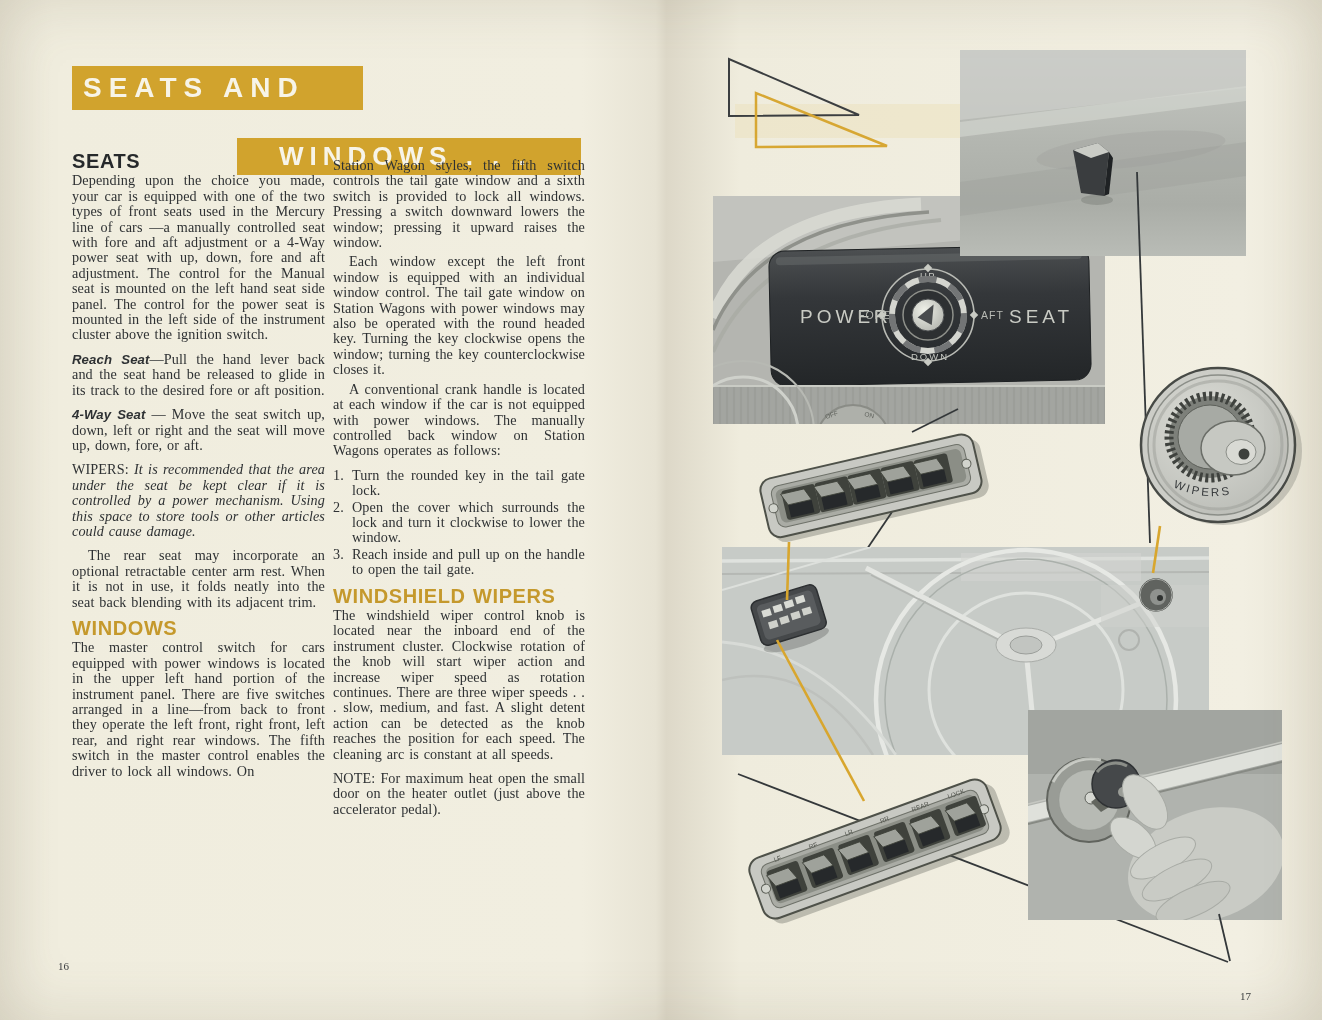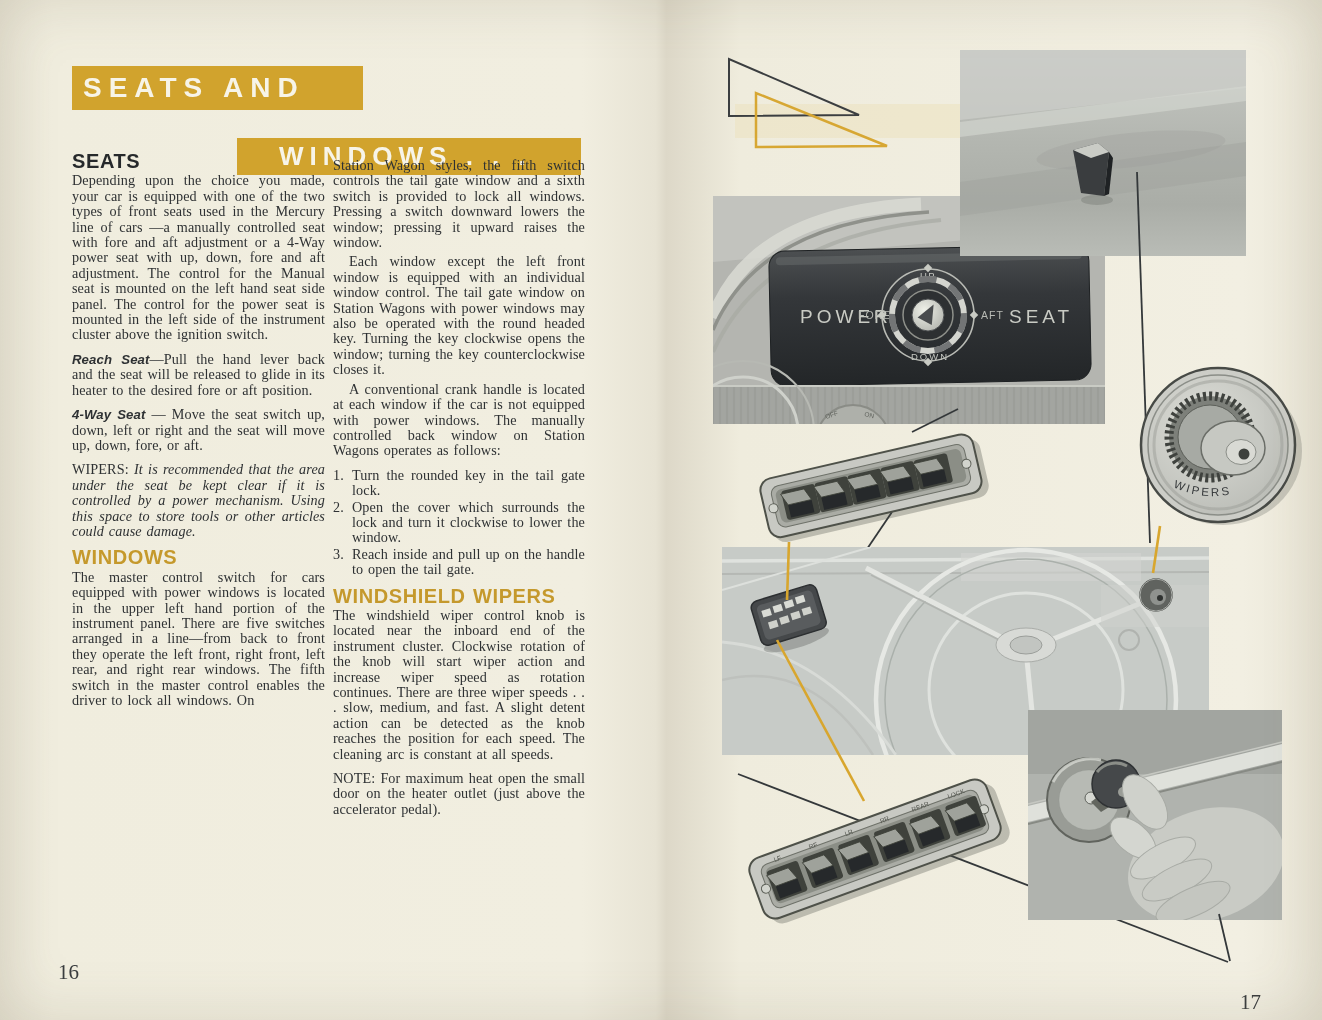--- a/index.html
+++ b/index.html
@@ -30,21 +30,21 @@
   .ind{text-indent:16px;}
   h3{margin:0 0 4px 0;font-family:"Liberation Sans",sans-serif;font-weight:700;
      font-size:20px;letter-spacing:.6px;color:#26292b;}
   h3.gold{color:#c5992c;margin-top:11px;}
   .lead-bi{font-family:"Liberation Sans",sans-serif;font-weight:700;font-style:italic;font-size:13.2px;}
   .ital{font-style:italic;}
   .numlist{margin-top:9px;}
   .li{display:flex;margin:0 0 1px 0;}
   .li .num{width:19px;flex:0 0 19px;}
   .li .txt{flex:1;text-align:justify;}
-  .pagenum{position:absolute;font-size:21px;color:#3a3d3f;text-align:right;}
+  .pagenum{position:absolute;font-size:11px;color:#3a3d3f;text-align:right;}
   .pn16{left:58px;top:960px;}
   .pn17{left:1240px;top:958px;margin-top:32px;}
   
   .pageR{position:absolute;left:661px;top:0;}
   svg text{font-family:"Liberation Sans",sans-serif;}
 </style>
 </head>
 <body>
 
 <div class="spread">
@@ -53,23 +53,24 @@
     <div class="banner-block bb1">
       <span class="banner-text">SEATS AND</span>
     </div>
     <div class="banner-block bb2">
       <span class="banner-text">WINDOWS . . .</span>
     </div>
 
     <div class="col col1">
       <h3>SEATS</h3>
       <p class="p">Depending upon the choice you made, your car is equipped with one of the two types of front seats used in the Mercury line of cars —a manually controlled seat with fore and aft adjustment or a 4-Way power seat with up, down, fore and aft adjustment. The control for the Manual seat is mounted on the left hand seat side panel. The control for the power seat is mounted in the left side of the instrument cluster above the ignition switch.</p>
-      <p class="p gap"><span class="lead-bi">Reach Seat</span><span>—Pull the hand lever back and the seat will be released to glide in its heater to the desired fore or aft position.</span></p>
+      <p class="p gap"><span class="lead-bi">Reach Seat</span><span>—Pull the hand lever back and the seat hand be released to glide in its track to the desired fore or aft position.</span></p>
       <p class="p gap"><span class="lead-bi">4-Way Seat</span><span> — Move the seat switch up, down, left or right and the seat will move up, down, fore, or aft.</span></p>
       <p class="p gap"><span>WIPERS:</span><span class="ital"> It is recommended that the area under the seat be kept clear if it is controlled by a power mechanism. Using this space to store tools or other articles could cause damage.</span></p>
+      <p class="p gap ind">The rear seat may incorporate an optional retractable center arm rest. When it is not in use, it folds neatly into the seat back blending with its adjacent trim.</p>
       <h3 class="gold">WINDOWS</h3>
       <p class="p">The master control switch for cars equipped with power windows is located in the upper left hand portion of the instrument panel. There are five switches arranged in a line—from back to front they operate the left front, right front, left rear, and right rear windows. The fifth switch in the master control enables the driver to lock all windows. On</p>
     </div>
 
     <div class="col col2">
       <p class="p">Station Wagon styles, the fifth switch controls the tail gate window and a sixth switch is provided to lock all windows. Pressing a switch downward lowers the window; pressing it upward raises the window.</p>
       <p class="p ind">Each window except the left front window is equipped with an individual window control. The tail gate window on Station Wagons with power windows may also be operated with the round headed key. Turning the key clockwise opens the window; turning the key counterclockwise closes it.</p>
       <p class="p ind">A conventional crank handle is located at each window if the car is not equipped with power windows. The manually controlled back window on Station Wagons operates as follows:</p>
       <div class="numlist">
         <div class="li">

